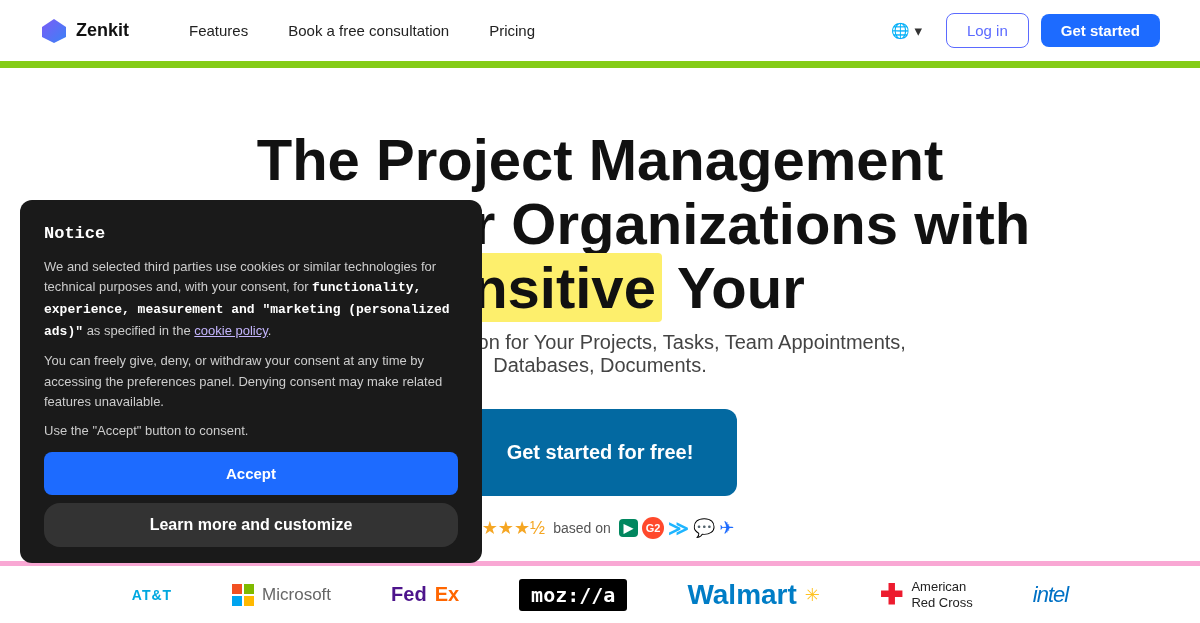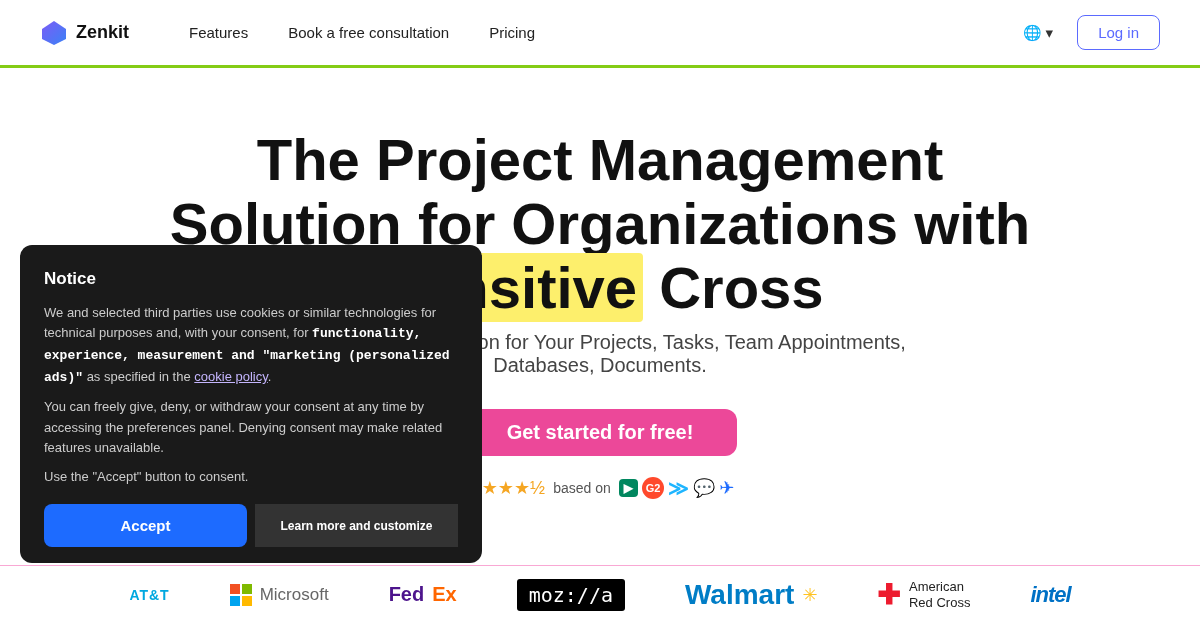--- a/index.html
+++ b/index.html
@@ -1,21 +1,21 @@
 <!DOCTYPE html>
 <html><head>
   <meta charset="utf-8">
   <style>
     * { margin: 0; padding: 0; box-sizing: border-box; }
     body { font-family: -apple-system, BlinkMacSystemFont, 'Segoe UI', sans-serif; background: #fff; width: 1200px; height: 623px; overflow: hidden; position: relative; }
 
     
     .navbar {
       display: flex; align-items: center; justify-content: space-between;
-      padding: 0 40px; height: 68px; border-bottom: 3px solid #84cc16;
+      padding: 0 40px; height: 68px; border-bottom: 7px solid #84cc16;
       position: relative; z-index: 10;
     }
     .navbar-left { display: flex; align-items: center; gap: 40px; }
     .logo { display: flex; align-items: center; gap: 8px; font-size: 18px; font-weight: 700; color: #111; text-decoration: none; }
     .logo-diamond {
       width: 28px; height: 28px;
     }
     .nav-links { display: flex; gap: 0; }
     .nav-link { padding: 0 20px; font-size: 15px; color: #222; text-decoration: none; font-weight: 400; cursor: pointer; height: 68px; display: flex; align-items: center; }
     .navbar-right { display: flex; align-items: center; gap: 12px; }
@@ -40,66 +40,66 @@
       font-size: 58px; font-weight: 800; line-height: 1.1; color: #111;
       max-width: 900px; margin: 0 auto 12px;
     }
     .hero-title .highlight {
       background: #FDEF6C; padding: 2px 6px; border-radius: 4px;
     }
     .hero-subtitle {
       font-size: 20px; color: #444; max-width: 700px; margin: 0 auto 32px; font-weight: 500;
     }
     .hero-cta {
-      display: inline-block; padding: 12px 44px; background: #ec4899; color: #fff;
+      display: inline-block; padding: 32px 44px; background: #0369a1; color: #fff;
       font-size: 20px; font-weight: 700; border-radius: 12px; border: none; cursor: pointer;
       text-decoration: none;
     }
     .hero-rating {
       display: flex; align-items: center; justify-content: center; gap: 8px;
       margin-top: 20px; font-size: 14px; color: #555;
     }
     .stars { color: #F5A623; font-size: 18px; }
 
     
     .logos-bar {
       display: flex; align-items: center; justify-content: center; gap: 60px;
-      padding: 12px 40px; border-top: 1px solid #f9a8d4; position: absolute; bottom: 0; left: 0; right: 0;
+      padding: 12px 40px; border-top: 5px solid #f9a8d4; position: absolute; bottom: 0; left: 0; right: 0;
       background: #fff;
     }
     .logo-item { display: flex; align-items: center; gap: 8px; }
 
     
     .cookie-notice {
       position: absolute; left: 20px; bottom: 60px;
       background: #1a1a1a; color: #fff; border-radius: 12px;
       padding: 24px 24px 16px; width: 462px; z-index: 100;
     }
-    .cookie-title { font-size: 17px; font-weight: 700; margin-bottom: 14px; }
+    .cookie-title { font-size: 17px; font-weight: 700; margin-bottom: 14px; font-family: Liberation Mono, monospace; }
     .cookie-body { font-size: 13px; line-height: 1.6; color: #ccc; margin-bottom: 8px; }
     .cookie-body strong { color: #fff; font-weight: 700; font-family: Liberation Mono, monospace; }
     .cookie-body a { color: #c4b5fd; text-decoration: underline; cursor: pointer; }
-    .cookie-actions { margin-top: 16px; display: flex; gap: 8px; }
+    .cookie-actions { margin-top: 10px; display: flex; flex-direction: column; gap: 8px; }
     .accept-btn {
       width: 100%; padding: 13px; border: none; border-radius: 8px;
       background: #1D6BFF; color: #fff; font-size: 15px; font-weight: 700; cursor: pointer;
     }
     .customize-btn {
-      width: 100%; padding: 13px; border: none; border-radius: 0;
-      background: #333; color: #fff; font-size: 12px; font-weight: 600; cursor: pointer;
+      width: 100%; padding: 13px; border: none; border-radius: 16px;
+      background: #333; color: #fff; font-size: 16px; font-weight: 600; cursor: pointer;
     }
 
     
     .rating-icons { display: flex; gap: 4px; align-items: center; }
 
     
-    .intel-logo { font-size: 22px; font-weight: 700; color: #0071C5; letter-spacing: -1px; font-style: italic; }
+    .intel-logo { font-size: 22px; font-weight: 400; color: #0071C5; letter-spacing: -1px; font-style: italic; }
     .mozilla-logo {
       background: #000; padding: 4px 12px; border-radius: 3px;
-      font-size: 20px; font-weight: 400; color: #fff; font-family: monospace;
+      font-size: 20px; font-weight: 700; color: #fff; font-family: monospace;
     }
     .walmart-logo { font-size: 28px; font-weight: 700; color: #007DC6; }
     .walmart-spark { color: #FFC220; font-size: 18px; }
     .microsoft-logo { font-size: 18px; font-weight: 400; color: #666; }
     .fedex-logo { font-size: 20px; font-weight: 800; }
     .fedex-logo .fe { color: #4D148C; }
     .fedex-logo .ex { color: #FF6600; }
     .atnt-logo { font-size: 14px; font-weight: 700; color: #00A8E0; }
 
     
@@ -129,26 +129,27 @@
       <a class="nav-link">Book a free consultation</a>
       <a class="nav-link">Pricing</a>
     </div>
   </div>
   <div class="navbar-right">
     <button class="lang-btn">
       <span>🌐</span>
       <span>▾</span>
     </button>
     <button class="login-btn">Log in</button>
+    <button class="getstarted-btn">Get started</button>
   </div>
 </nav>
 
 <section class="hero">
   <h1 class="hero-title">
-    <span>The Project Management Solution for Organizations with </span><span class="highlight">Sensitive</span><span> Cross</span>
+    <span>The Project Management Solution for Organizations with </span><span class="highlight">Sensitive</span><span> Your</span>
   </h1>
   <p class="hero-subtitle">The All-in-One Solution for Your Projects, Tasks, Team Appointments, Databases, Documents.</p>
   <button class="hero-cta">Get started for free!</button>
   <div class="hero-rating">
     <span class="stars">★★★★½</span>
     <span>based on</span>
     <div class="rating-icons">
       <span style="background:#01875f;color:#fff;border-radius:4px;padding:2px 5px;font-size:12px;font-weight:700;">▶</span>
       <span style="background:#FF492C;color:#fff;border-radius:50%;width:22px;height:22px;display:inline-flex;align-items:center;justify-content:center;font-size:11px;font-weight:900;">G2</span>
       <span style="color:#1EB5FF;font-size:20px;font-weight:900;">≫</span>

